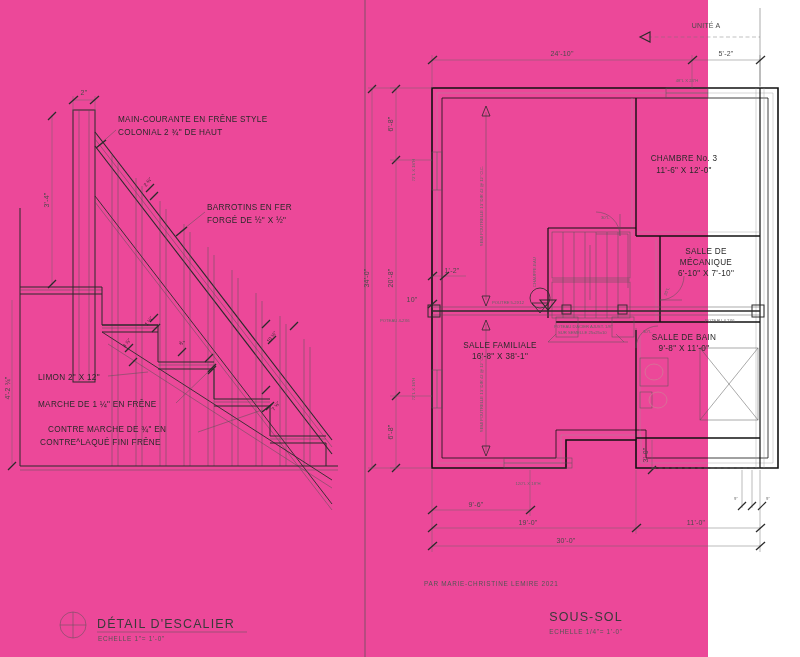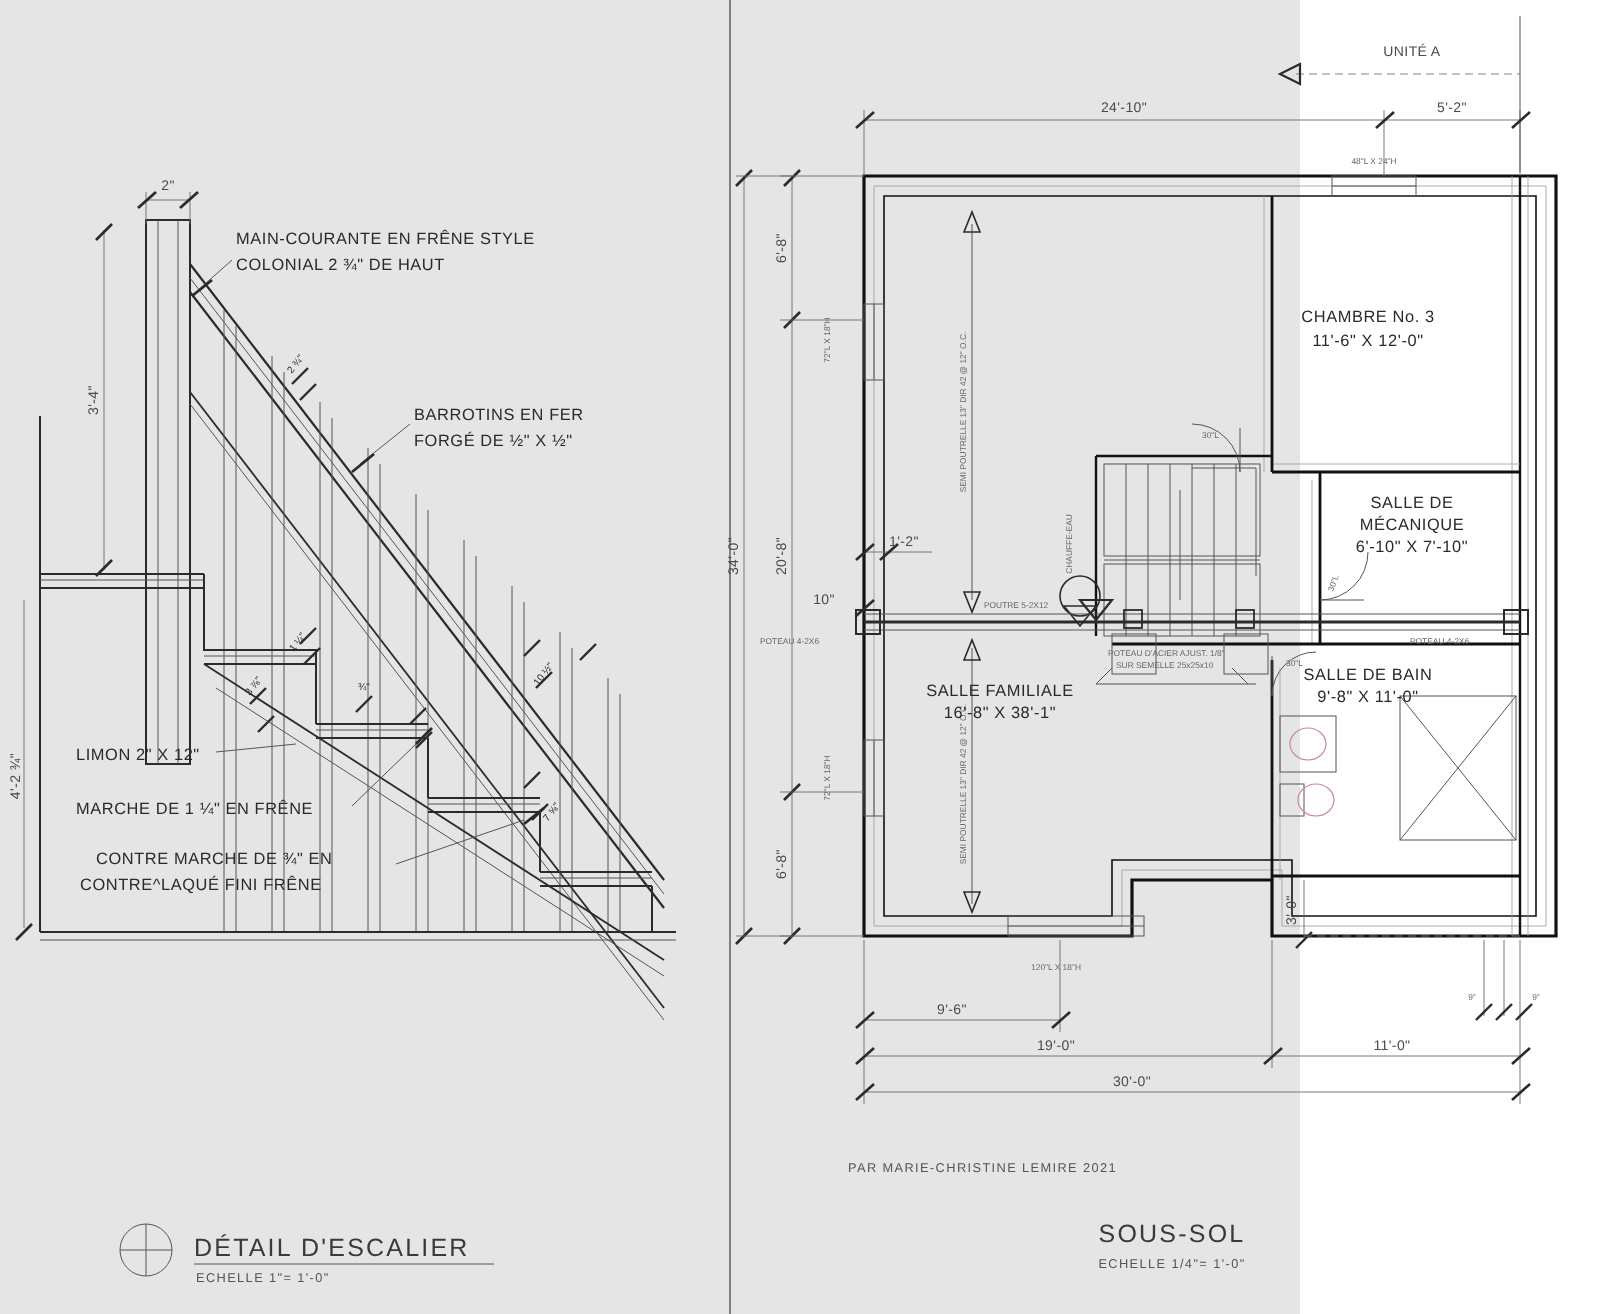--- a/index.html
+++ b/index.html
@@ -1,18 +1,18 @@
 <!DOCTYPE html>
 <html><head>
 <meta charset="utf-8">
 <style>
   html,body{margin:0;padding:0;background:#fff;}
   body{width:800px;height:657px;overflow:hidden;
        font-family:"Liberation Sans","DejaVu Sans",sans-serif;color:#1a1a1a;}
-  #sheet{position:relative;width:650px;height:657px;background:#e5e5e5;}
+  #sheet{position:relative;width:708px;height:657px;background:#ec4899;}
   svg{display:block;}
   text{font-family:"Liberation Sans","DejaVu Sans",sans-serif;fill:#2a2a2a;}
   .lbl{font-size:8.2px;letter-spacing:.3px;}
   .dim{font-size:7px;letter-spacing:.2px;fill:#4a4a4a;}
   .vtiny{font-size:4.2px;letter-spacing:0;fill:#666;}
   .title{font-size:12.5px;letter-spacing:1.1px;fill:#3a3a3a;}
   .subtitle{font-size:6.4px;letter-spacing:.7px;fill:#555;}
   .frac{font-size:5px;}
   .ln{stroke:#2b2b2b;fill:none;}
   .thin{stroke:#555;stroke-width:.5;fill:none;}

